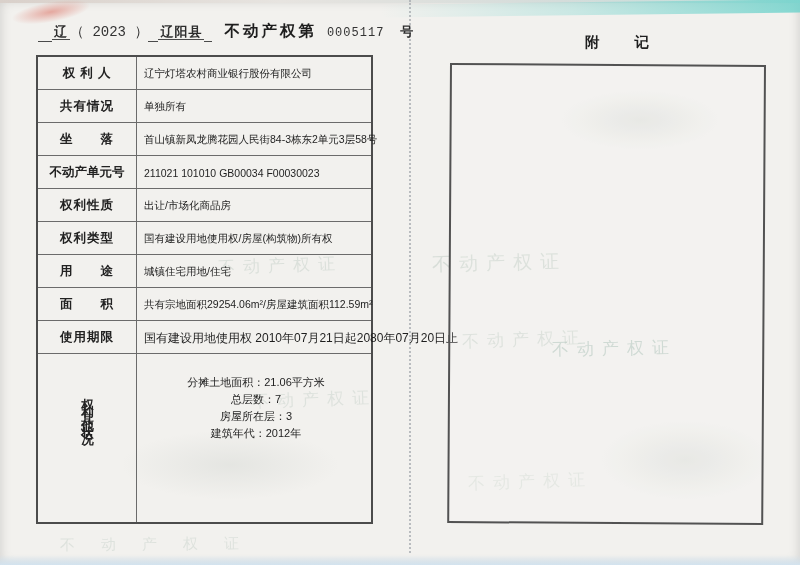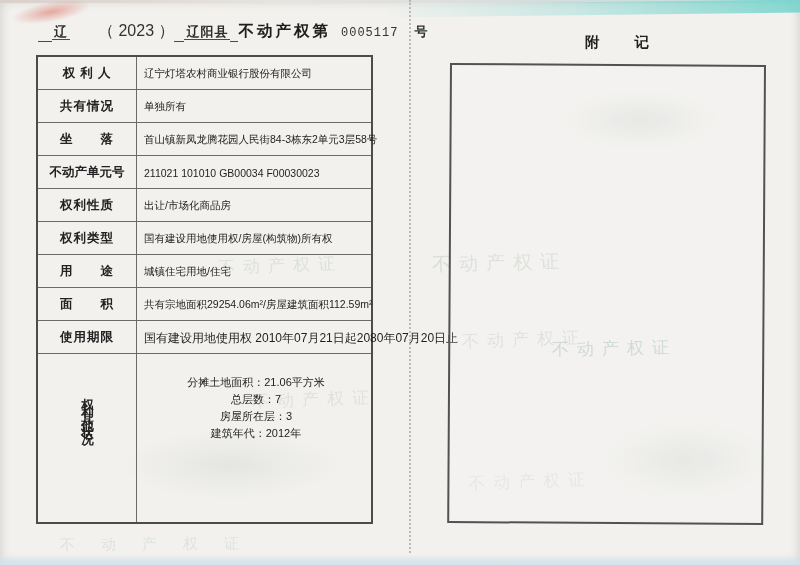--- a/index.html
+++ b/index.html
@@ -22,23 +22,23 @@
     background:linear-gradient(180deg,rgba(206,225,239,0),#d3e3ef);}
   .spine{position:absolute;top:0;bottom:12px;left:409px;width:0;
     border-left:2px dotted #a6abb0;opacity:.75;}
 
   
   .cert-header{position:absolute;left:38px;top:21px;width:360px;white-space:nowrap;
     font-size:13px;color:#2c2c2c;}
   .cert-header .blank{display:inline-block;border-bottom:1px solid #4a4a4a;height:15px;vertical-align:bottom;}
   .cert-header .ul{border-bottom:1px solid #4a4a4a;padding:0 2px;}
   .hdr-prov{font-weight:bold;letter-spacing:1px;}
-  .hdr-year{font-family:Liberation Sans, sans-serif;font-size:16px;color:#333;margin-left:28px;}
+  .hdr-year{font-family:Liberation Mono, monospace;font-size:14px;color:#333;}
   .hdr-county{font-weight:bold;letter-spacing:1px;padding:0 8px;}
-  .hdr-title{font-size:15.5px;font-weight:bold;letter-spacing:3px;color:#1d1d1d;}
+  .hdr-title{font-size:15.5px;font-weight:bold;letter-spacing:3px;margin-left:12px;color:#1d1d1d;}
   .hdr-number{font-family:"Liberation Mono","DejaVu Sans Mono",monospace;font-size:12px;margin:0 16px 0 10px;letter-spacing:1px;color:#333;}
   .hdr-suffix{font-size:13px;font-weight:bold;}
 
   
   .cert-table{position:absolute;left:36px;top:55px;width:337px;height:469px;
     border:2px solid #4c4c4c;box-sizing:border-box;display:flex;flex-direction:column;}
   .t-row{display:flex;height:33px;border-bottom:1px solid #6b6b6b;box-sizing:border-box;flex:0 0 auto;}
   .t-row-other{flex:1 1 auto;border-bottom:none;height:auto;}
   .c-label{width:99px;flex:0 0 99px;border-right:1px solid #6b6b6b;box-sizing:border-box;
     display:flex;align-items:center;justify-content:center;

